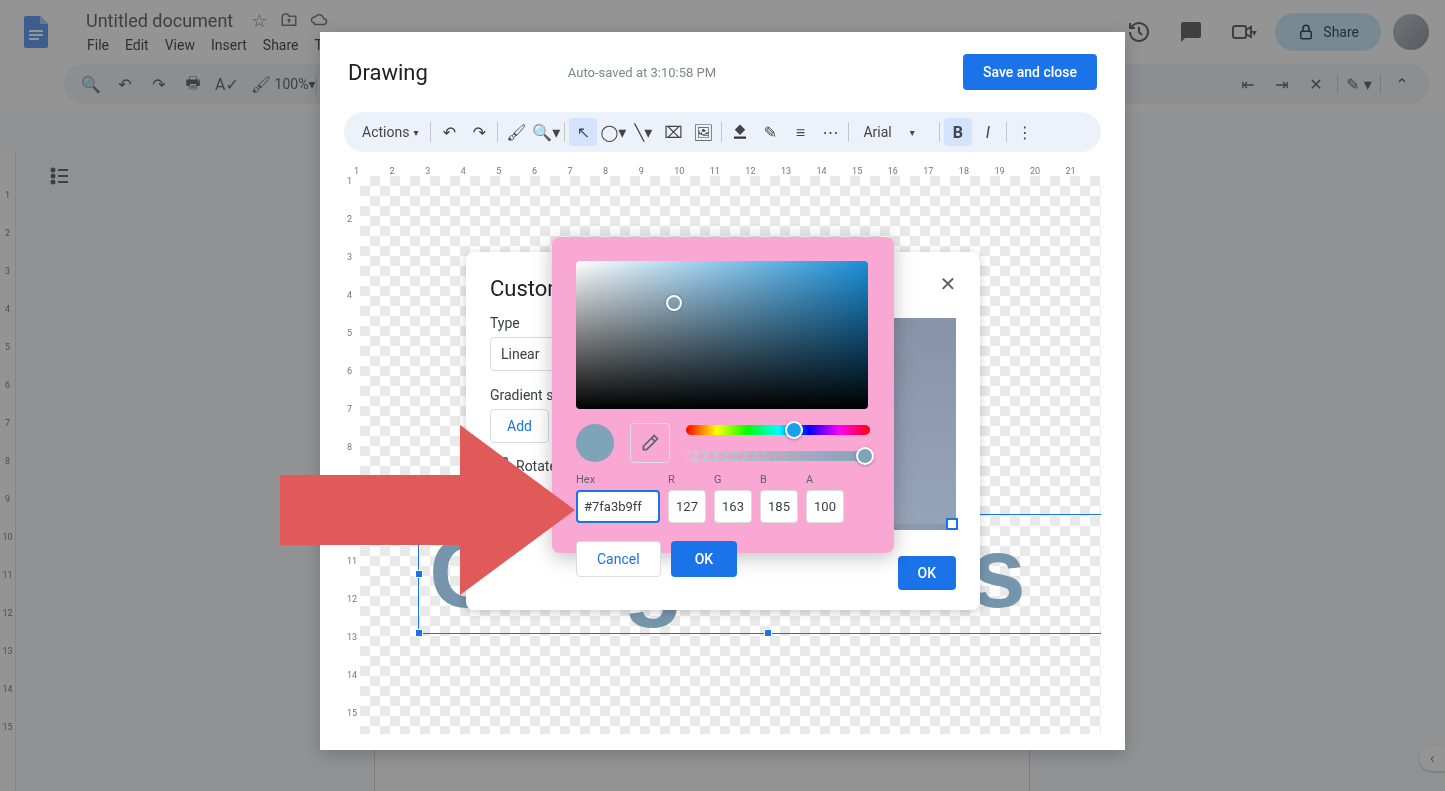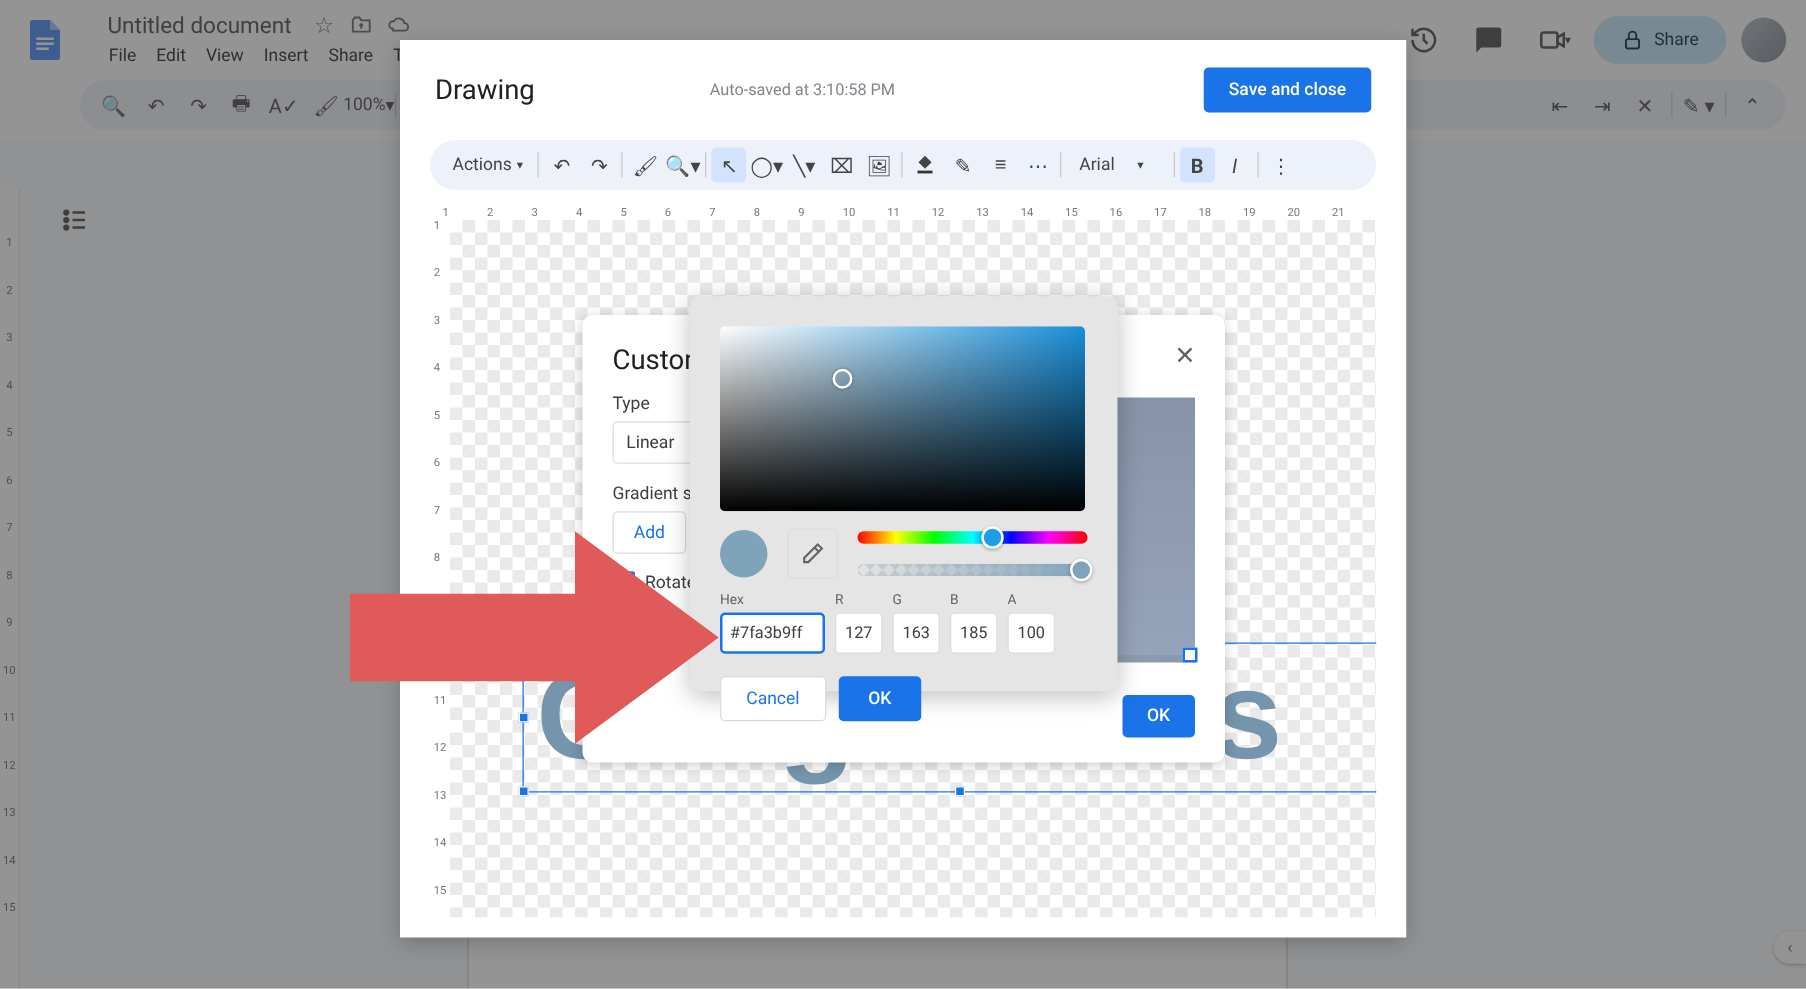--- a/index.html
+++ b/index.html
@@ -54,21 +54,21 @@
 .cd-label{font-size:14px;color:#3c4043;margin-bottom:6px}
 .cd-input{border:1px solid #dadce0;border-radius:4px;padding:8px 10px;font-size:14px;color:#3c4043;width:160px;margin-bottom:16px}
 .cd-add{border:1px solid #dadce0;border-radius:4px;padding:8px 16px;font-size:14px;color:#1a73e8;background:#fff;margin-bottom:14px}
 .cd-rotate{display:flex;align-items:center;gap:8px;font-size:14px;color:#3c4043}
 .cd-checkbox{width:18px;height:18px;background:#1a73e8;border-radius:2px;display:flex;align-items:center;justify-content:center;color:#fff;font-size:14px}
 .cd-preview{position:absolute;top:66px;right:24px;width:170px;height:210px;background:linear-gradient(180deg,#8793a8,#96a4bb)}
 .cd-stops{position:absolute;bottom:74px;right:24px;width:170px;height:18px;display:flex;align-items:center}
 .cd-stops .track{flex:1;height:6px;background:linear-gradient(90deg,#9aa5b6,#8a97aa);position:relative}
 .cd-stops .stop{position:absolute;top:-6px;width:12px;height:12px;background:#fff;border:2px solid #333}
 .cd-ok{position:absolute;bottom:20px;right:24px;background:#1a73e8;color:#fff;border:none;border-radius:4px;padding:9px 20px;font-size:14px;font-weight:500}
-.picker-dialog{position:absolute;left:552px;top:237px;width:342px;height:316px;background:#e5e5e5;z-index:40;border-radius:8px;box-shadow:0 4px 20px rgba(0,0,0,.25);padding:24px}
+.picker-dialog{position:absolute;left:552px;top:237px;width:342px;height:316px;background:#f9a8d4;z-index:40;border-radius:8px;box-shadow:0 4px 20px rgba(0,0,0,.25);padding:24px}
 .pd-gradient{width:292px;height:148px;border-radius:4px;background:linear-gradient(to bottom,transparent,#000),linear-gradient(to right,#fff,#1a8fd8);position:relative;margin-bottom:14px}
 .pd-grad-handle{position:absolute;top:34px;left:90px;width:16px;height:16px;border:2px solid #fff;border-radius:50%;box-shadow:0 0 2px rgba(0,0,0,.5)}
 .pd-row2{display:flex;align-items:center;gap:16px;margin-bottom:10px}
 .pd-swatch{width:38px;height:38px;border-radius:50%;background:#7fa3b9}
 .pd-eyedrop{width:40px;height:40px;border:1px solid #dadce0;border-radius:4px;display:flex;align-items:center;justify-content:center;color:#5f6368}
 .pd-sliders{flex:1}
 .pd-hue{height:10px;border-radius:6px;background:linear-gradient(90deg,red,#ff0,#0f0,#0ff,#00f,#f0f,red);position:relative;margin-bottom:16px}
 .pd-hue .h-handle{position:absolute;top:-4px;left:54%;width:18px;height:18px;background:#1a9fe8;border:2px solid #fff;border-radius:50%;box-shadow:0 1px 3px rgba(0,0,0,.3)}
 .pd-alpha{height:10px;border-radius:6px;background-image:linear-gradient(90deg,rgba(127,163,185,0),#7fa3b9),linear-gradient(45deg,#ccc 25%,transparent 25%),linear-gradient(-45deg,#ccc 25%,transparent 25%),linear-gradient(45deg,transparent 75%,#ccc 75%),linear-gradient(-45deg,transparent 75%,#ccc 75%);background-size:100% 100%,10px 10px,10px 10px,10px 10px,10px 10px;position:relative}
 .pd-alpha .h-handle{position:absolute;top:-4px;right:-4px;width:18px;height:18px;background:#7fa3b9;border:2px solid #fff;border-radius:50%;box-shadow:0 1px 3px rgba(0,0,0,.3)}

